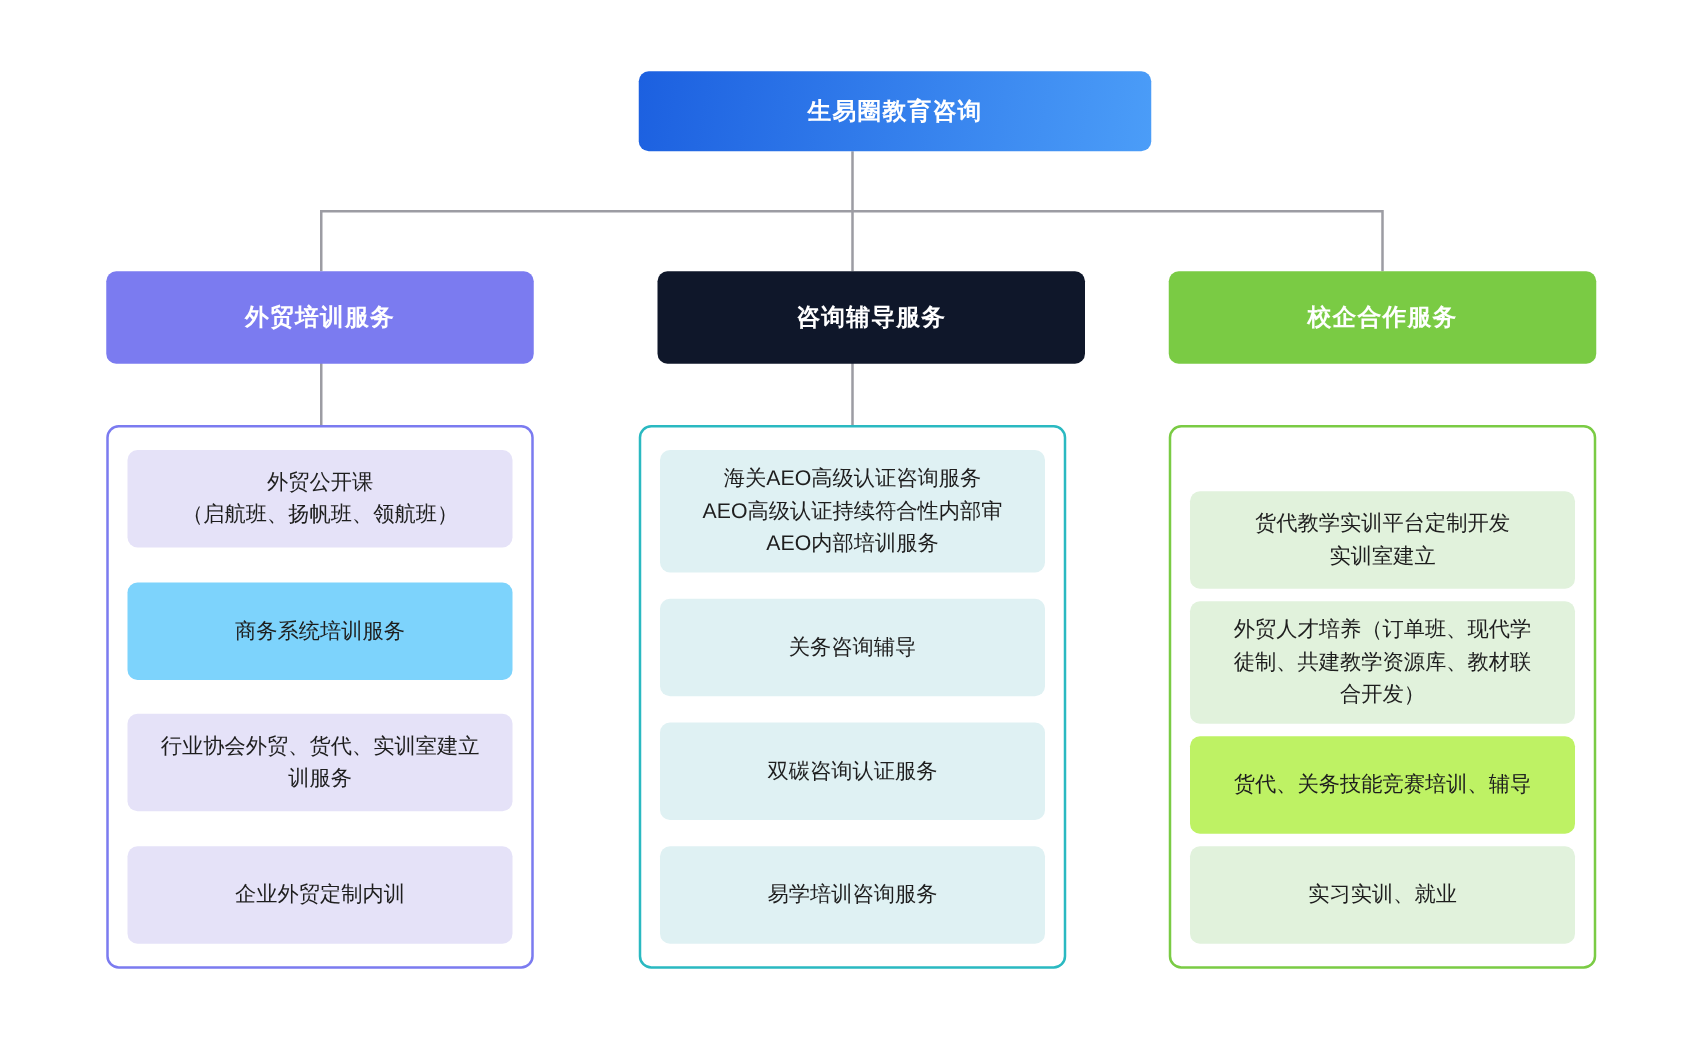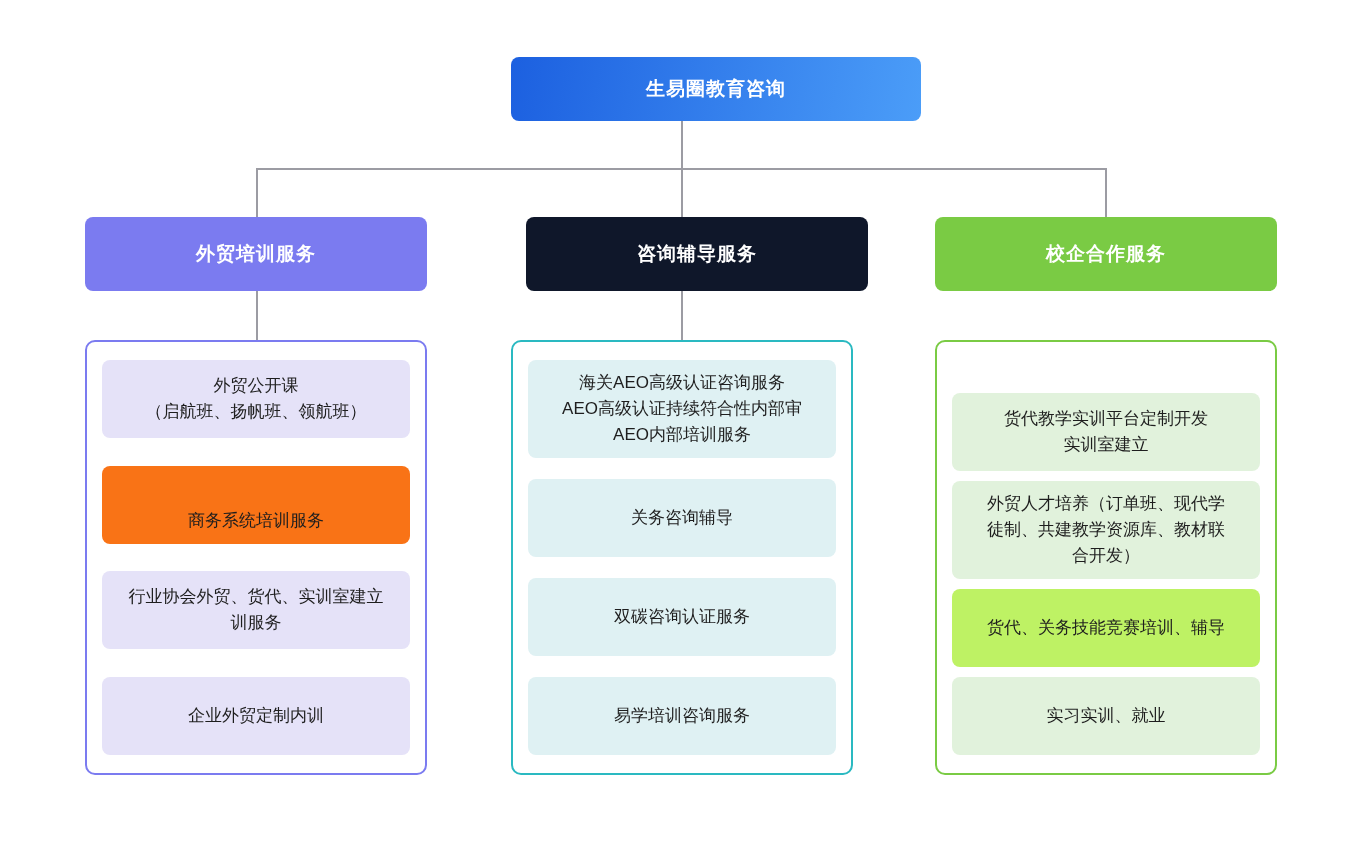--- a/index.html
+++ b/index.html
@@ -111,21 +111,21 @@
   </div>
   <div class="branch-header col-2" style="background: rgb(122, 203, 68);">
     <span>校企合作服务</span>
   </div>
 
   <div class="branch-container col-0" style="border-color: rgb(123, 123, 240);">
       <div class="service-item" style="background: rgb(229, 226, 248);">
         <div>外贸公开课</div>
         <div>（启航班、扬帆班、领航班）</div>
       </div>
-      <div class="service-item" style="background: #f97316; justify-content: flex-end;">
+      <div class="service-item" style="background: #7dd3fc;">
         <div>商务系统培训服务</div>
       </div>
       <div class="service-item" style="background: rgb(229, 226, 248);">
         <div>行业协会外贸、货代、实训室建立</div>
         <div>训服务</div>
       </div>
       <div class="service-item" style="background: rgb(229, 226, 248);">
         <div>企业外贸定制内训</div>
       </div>
     </div>

